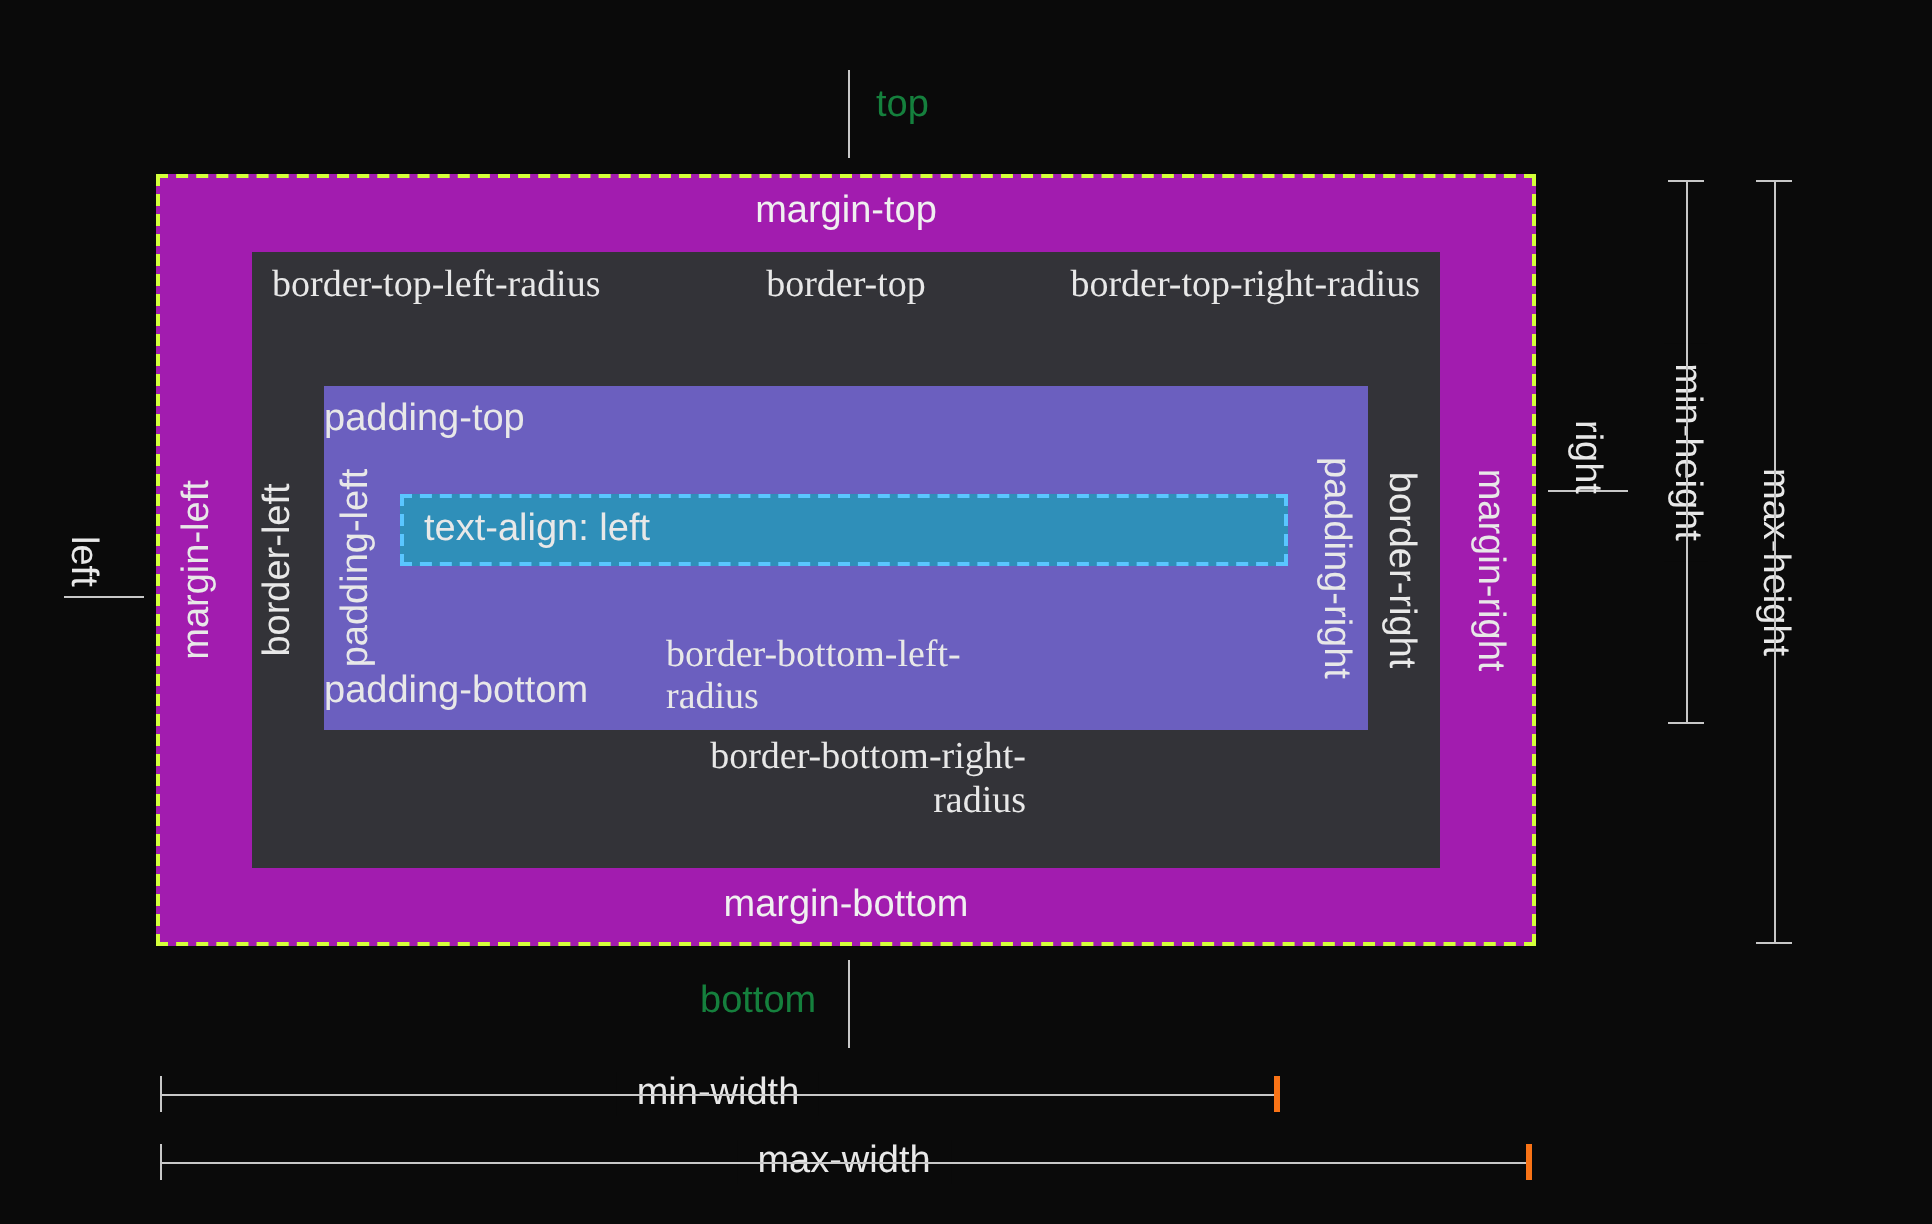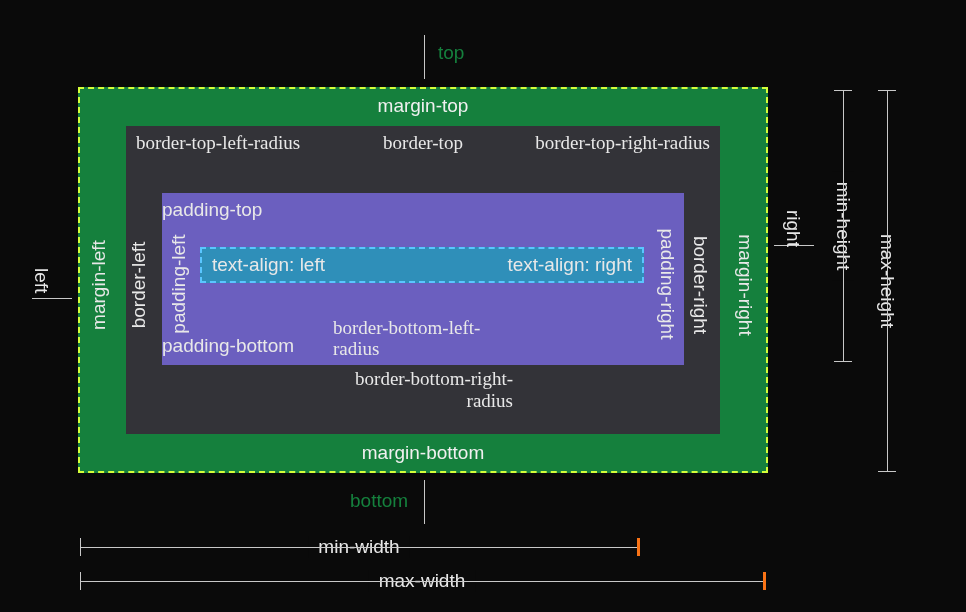--- a/index.html
+++ b/index.html
@@ -36,21 +36,21 @@
     white-space: nowrap;
   }
 
   
   .margin-box {
     position: absolute;
     left: 78px;
     top: 87px;
     width: 690px;
     height: 386px;
-    background: #15803d;
+    background: #a21caf;
     border: 2px dashed #d4ff3a;
   }
   .margin-top-lbl, .margin-bottom-lbl {
     text-align: center;
     color: #f0f0f0;
     padding: 6px 0 5px 0;
   }
   .margin-side-lbl {
     position: absolute;
     transform: rotate(-90deg);
@@ -194,21 +194,20 @@
       <div class="border-side-lbl" style="left:-30px; top:148px;">border-left</div>
       <div class="border-side-lbl" style="left:525px; top:148px; transform:rotate(90deg);">border-right</div>
 
       <div class="padding-box">
         <div class="pad-top-lbl">padding-top</div>
         <div class="pad-side-lbl" style="left:-33px; top:80px;">padding-left</div>
         <div class="pad-side-lbl" style="left:450px; top:80px; transform:rotate(90deg);">padding-right</div>
 
         <div class="content-box">
           <span>text-align: left</span>
-          <span>text-align: right</span>
         </div>
 
         <div class="pad-bottom-lbl" style="position:absolute; bottom:4px; left:0; right:0;">padding-bottom</div>
       </div>
 
       <div class="border-row" style="position:absolute; bottom:20px; left:0; right:0;flex-direction:column;">
         <span class="border-corner">border-bottom-left-radius</span>
         <span class="border-corner right">border-bottom-right-radius</span>
       </div>
     </div>

